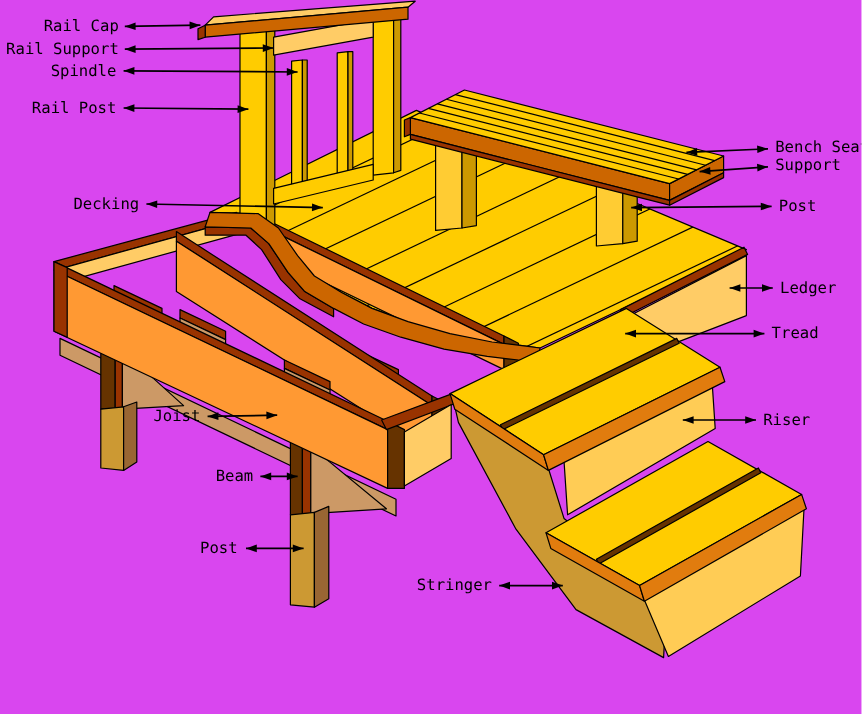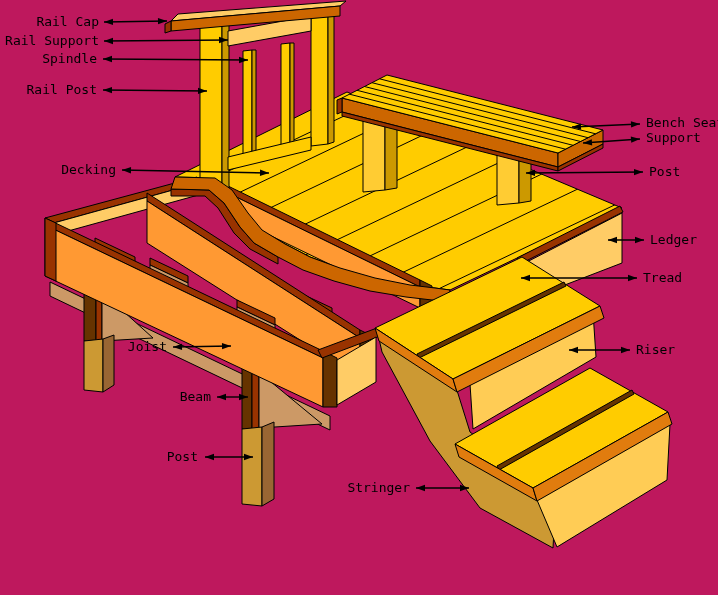--- a/index.html
+++ b/index.html
@@ -1,16 +1,16 @@
 <!DOCTYPE html>
 <html><head>
 <meta charset="utf-8">
 <style>
   html,body{margin:0;padding:0;background:#ffffff;}
-  .stage{position:relative;width:718px;height:595px;background:#be185d;overflow:hidden;
+  .stage{position:relative;width:718px;height:595px;background:#d946ef;overflow:hidden;
          font-family:"DejaVu Sans Mono","Liberation Mono",monospace;}
   svg{position:absolute;left:0;top:0;}
   .o{stroke:#000;stroke-width:1;stroke-linejoin:round;}
   .thin{stroke:#000;stroke-width:1;}
   .f-deck{fill:var(--c-deck);}
   .f-tan{fill:var(--c-light-tan);}
   .f-orange{fill:var(--c-orange);}
   .f-medbrown{fill:var(--c-med-brown);}
   .f-darkbrown{fill:var(--c-dark-brown);}
   .f-darkest{fill:var(--c-darkest-brown);}

